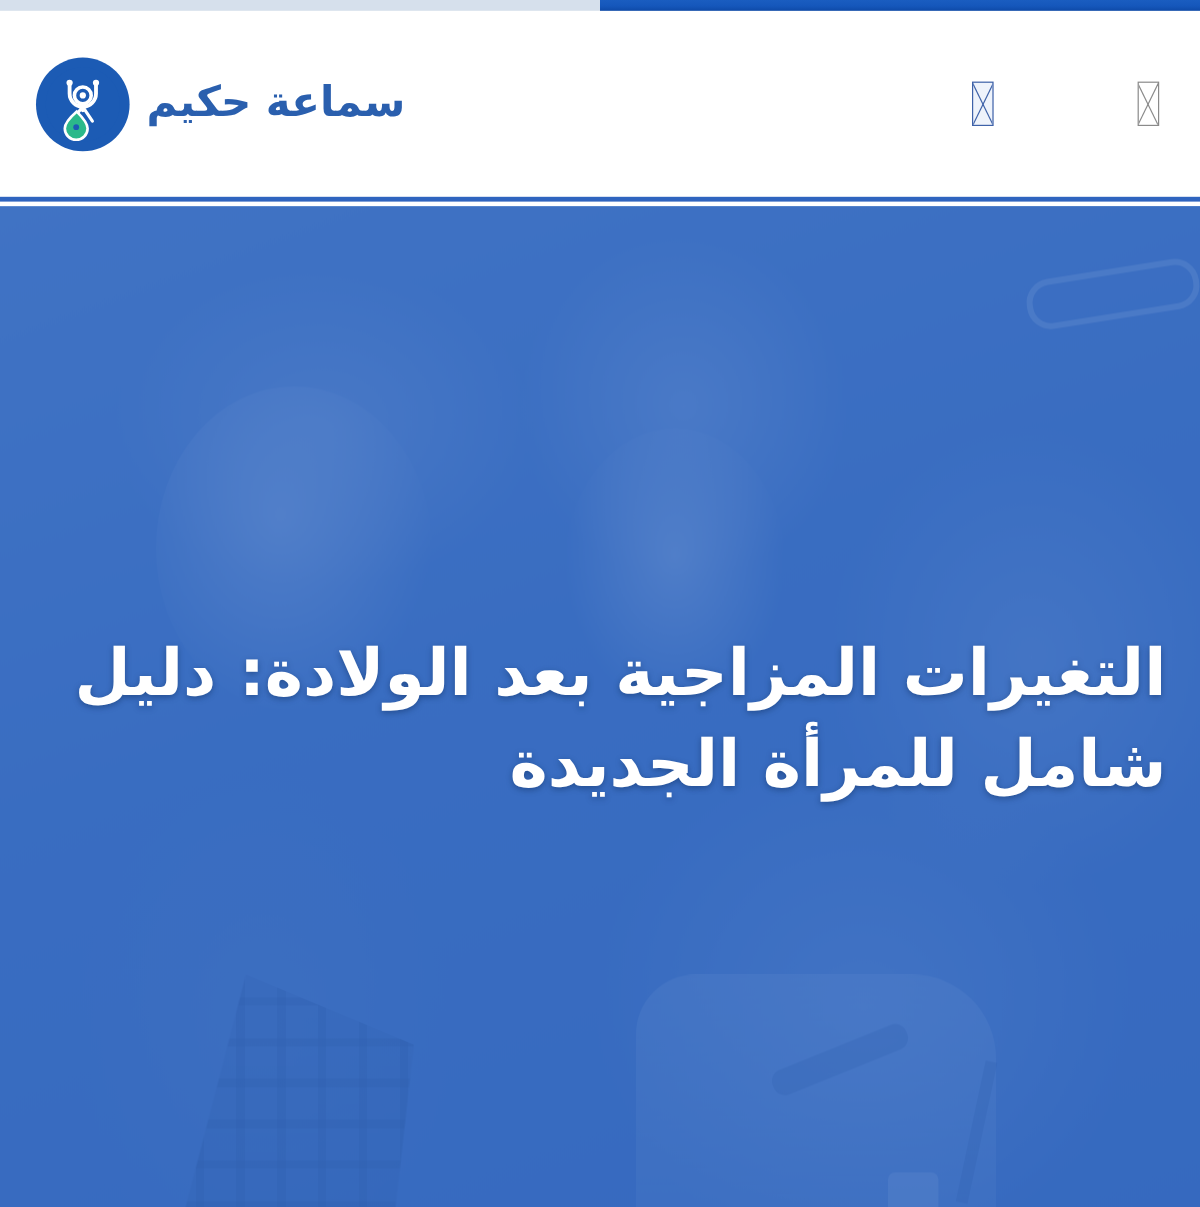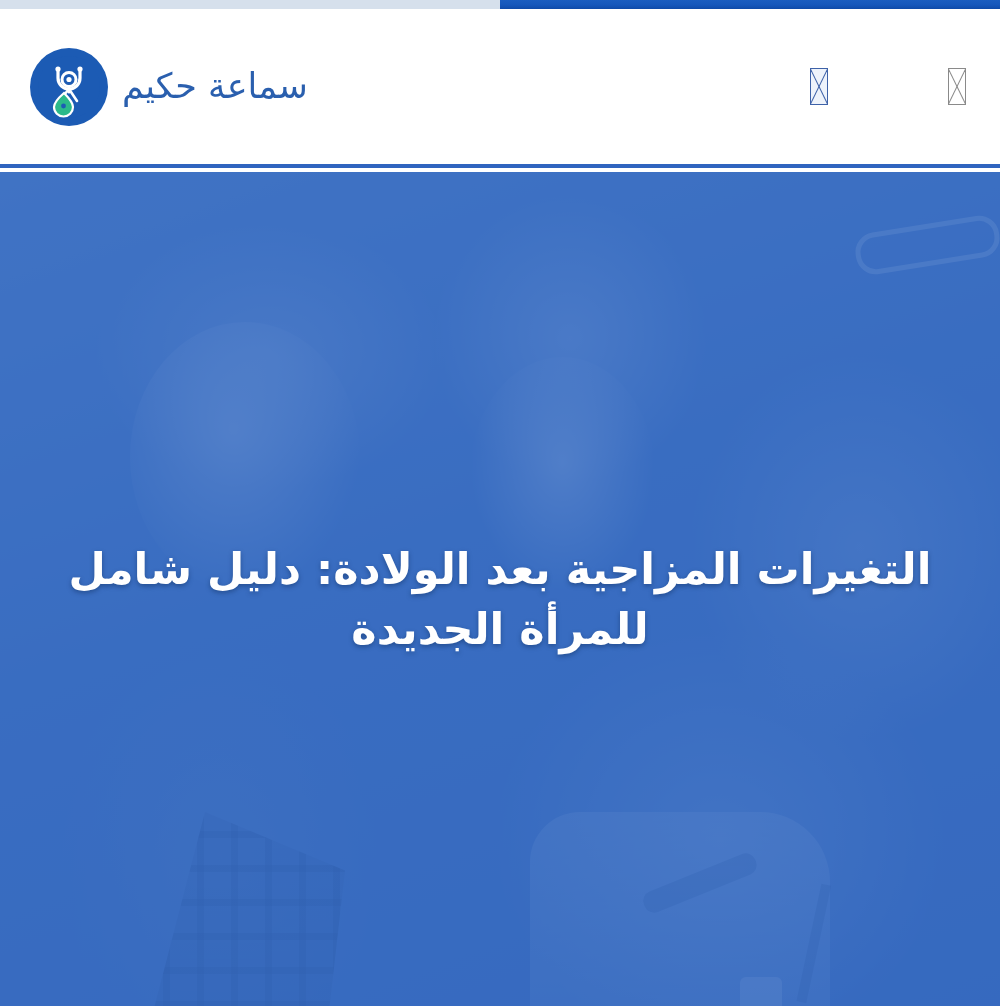--- a/index.html
+++ b/index.html
@@ -40,21 +40,21 @@
     margin-right:4px;
   }
   .brand-mark {
     width:78px; height:78px; border-radius:50%;
     background:#1c5bb4;
     position:relative; flex:0 0 auto;
     display:flex; align-items:center; justify-content:center;
   }
   .brand-mark svg { display:block; }
   .brand-name {
-    font-size:35px; font-weight:normal; color:#2a5fae;
+    font-size:35px; font-weight:bold; color:#2a5fae;
     letter-spacing:0px; white-space:nowrap;
     line-height:1;
   }
 
   .header-tools {
     display:flex; flex-direction:row; align-items:center; gap:120px;
     margin-left:6px;
   }
   
   .tofu {
@@ -142,23 +142,23 @@
     opacity:0.80;
   }
 
   .hero-inner {
     position:absolute; inset:0;
     display:flex; align-items:center; justify-content:center;
     padding:0 28px;
   }
   .hero-title {
     width:100%;
-    text-align:center;
+    text-align:right;
     color:#ffffff;
-    font-size:43px;
+    font-size:54px;
     font-weight:bold;
     line-height:1.40;
     letter-spacing:0px;
     text-shadow:0 2px 5px rgba(12,40,85,0.45);
     direction:rtl;
     margin-top:20px;
   }
 </style>
 </head>
 <body>

